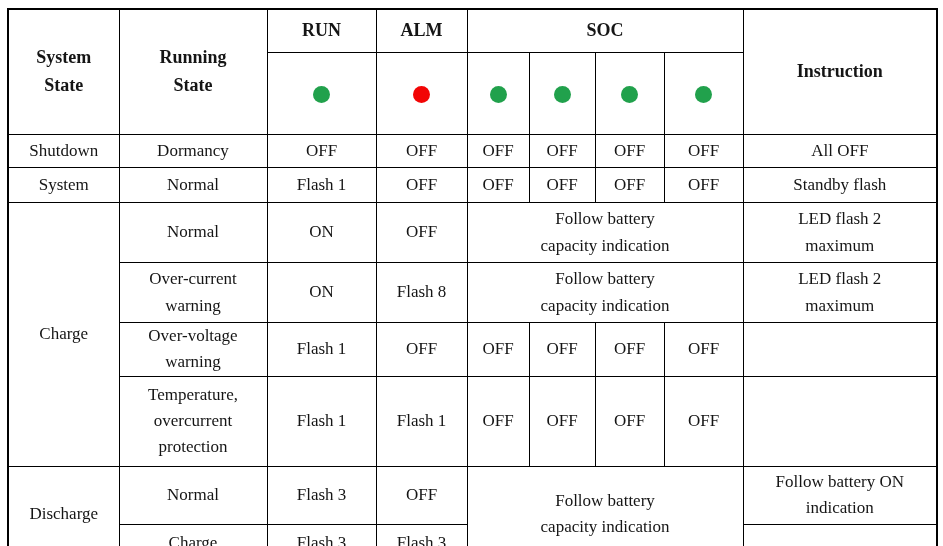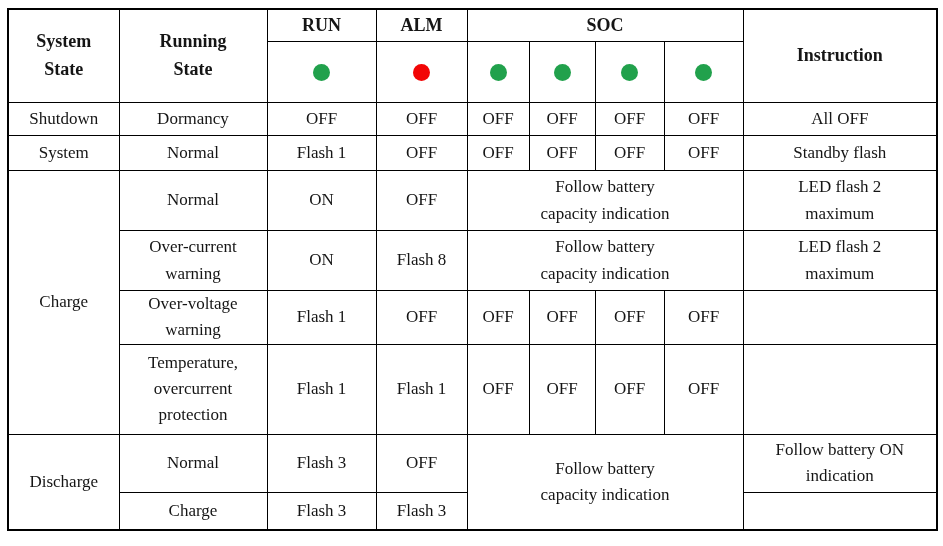--- a/index.html
+++ b/index.html
@@ -33,21 +33,21 @@
     vertical-align: middle;
     padding: 0 5px;
     overflow: hidden;
     font-weight: normal;
   }
   table.led-table th {
     font-weight: bold;
     font-size: 18px;
   }
   
-  .hdr-system      { padding: 0 14px !important; }
+  .hdr-system      { padding: 16px 14px !important; }
   .hdr-running     { padding: 16px 28px !important; }
   .cell-instruction{ padding: 0 24px !important; border-radius: 12px; }
   .cell-running    { padding: 0 22px !important; }
   .cell-soc-merged { padding: 0 68px !important; margin-top: 12px; }
   .led {
     display: inline-block;
     width: 17px;
     height: 17px;
     border-radius: 50%;
     vertical-align: middle;

